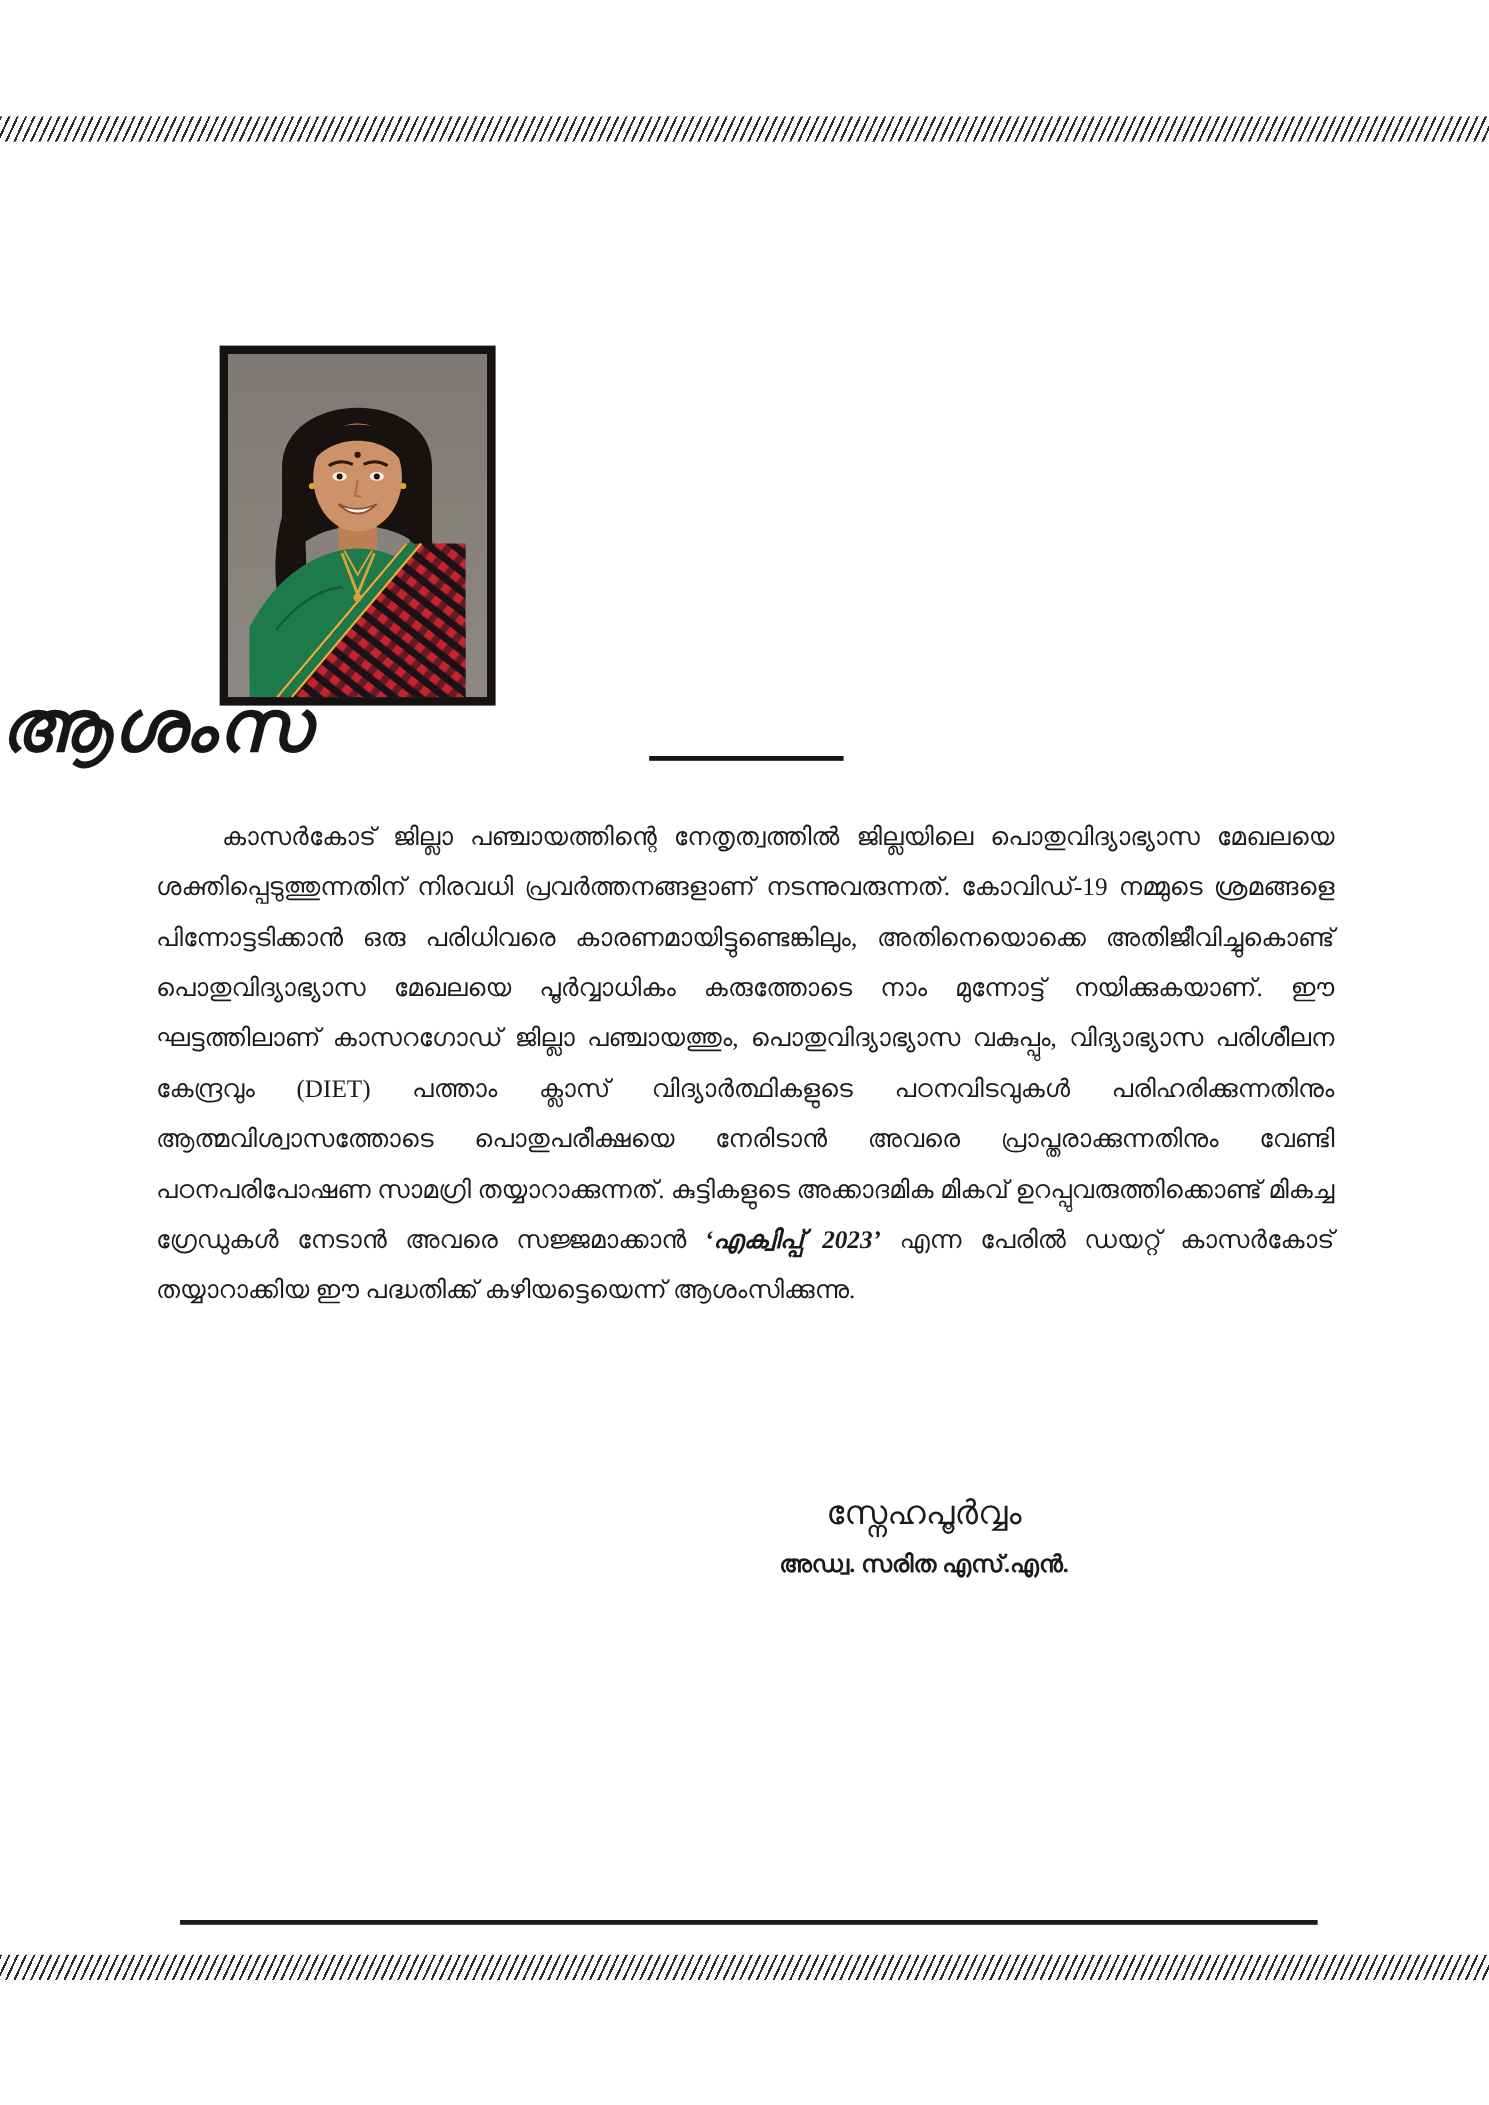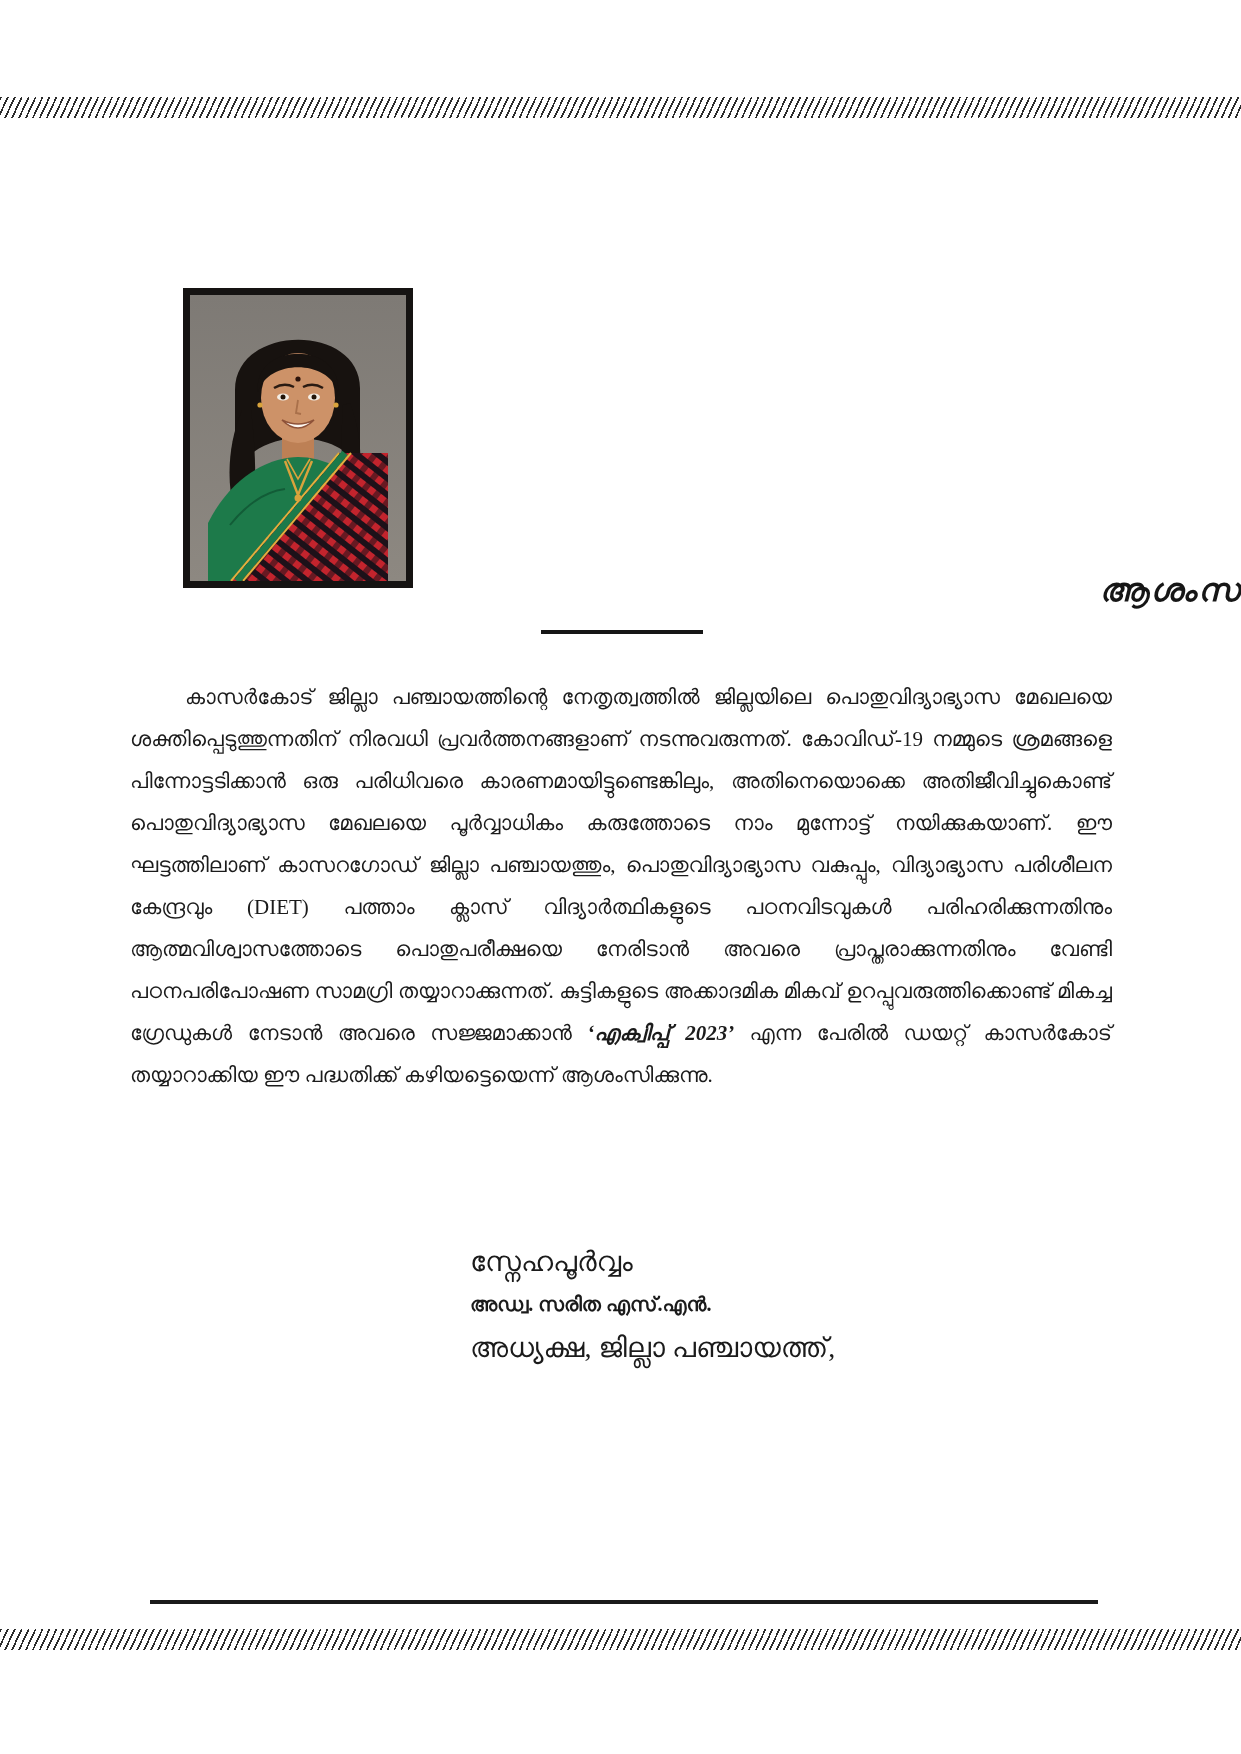--- a/index.html
+++ b/index.html
@@ -38,22 +38,22 @@
     box-sizing: border-box;
     padding: 7px;
   }
   .photo-frame svg { display: block; }
 
   .doc-title {
     position: absolute;
     left: 0;
     top: 572px;
     width: 1241px;
-    text-align: right;
-    font-size: 32px;
+    text-align: left;
+    font-size: 60px;
     font-weight: bold;
     font-style: italic;
     letter-spacing: 2px;
     color: #161616;
   }
   .title-underline {
     position: absolute;
     left: 541px;
     top: 630px;
     width: 162px;
@@ -75,20 +75,21 @@
   .body-text .hl {
     font-weight: bold;
     font-style: italic;
   }
 
   .signature {
     position: absolute;
     left: 470px;
     top: 1240px;
     width: 600px;
+    text-align: center;
     font-size: 28px;
     line-height: 43px;
     color: #1b1b1b;
   }
   .signature .sig-name {
     font-weight: bold;
     font-size: 20px;
   }
 
   .footer-rule {
@@ -164,19 +165,18 @@
   </div>
 
   <div class="doc-title">ആശംസ</div>
   <div class="title-underline"></div>
 
   <div class="body-text"><span>കാസർകോട് ജില്ലാ പഞ്ചായത്തിന്റെ നേതൃത്വത്തിൽ ജില്ലയിലെ പൊതുവിദ്യാഭ്യാസ മേഖലയെ ശക്തിപ്പെടുത്തുന്നതിന് നിരവധി പ്രവർത്തനങ്ങളാണ് നടന്നുവരുന്നത്. കോവിഡ്-19 നമ്മുടെ ശ്രമങ്ങളെ പിന്നോട്ടടിക്കാൻ ഒരു പരിധിവരെ കാരണമായിട്ടുണ്ടെങ്കിലും, അതിനെയൊക്കെ അതിജീവിച്ചുകൊണ്ട് പൊതുവിദ്യാഭ്യാസ മേഖലയെ പൂർവ്വാധികം കരുത്തോടെ നാം മുന്നോട്ട് നയിക്കുകയാണ്. ഈ ഘട്ടത്തിലാണ് കാസറഗോഡ് ജില്ലാ പഞ്ചായത്തും, പൊതുവിദ്യാഭ്യാസ വകുപ്പും, വിദ്യാഭ്യാസ പരിശീലന കേന്ദ്രവും (DIET) പത്താം ക്ലാസ് വിദ്യാർത്ഥികളുടെ പഠനവിടവുകൾ പരിഹരിക്കുന്നതിനും ആത്മവിശ്വാസത്തോടെ പൊതുപരീക്ഷയെ നേരിടാൻ അവരെ പ്രാപ്തരാക്കുന്നതിനും വേണ്ടി പഠനപരിപോഷണ സാമഗ്രി തയ്യാറാക്കുന്നത്. കുട്ടികളുടെ അക്കാദമിക മികവ് ഉറപ്പുവരുത്തിക്കൊണ്ട് മികച്ച ഗ്രേഡുകൾ നേടാൻ അവരെ സജ്ജമാക്കാൻ </span><span class="hl">‘എക്വിപ്പ് 2023’</span><span> എന്ന പേരിൽ ഡയറ്റ് കാസർകോട് തയ്യാറാക്കിയ ഈ പദ്ധതിക്ക് കഴിയട്ടെയെന്ന് ആശംസിക്കുന്നു.</span></div>
 
   <div class="signature">
     <div>സ്നേഹപൂർവ്വം</div>
     <div class="sig-name">അഡ്വ. സരിത എസ്.എൻ.</div>
-    <div>അധ്യക്ഷ, ജില്ലാ പഞ്ചായത്ത്,</div>
   </div>
 
   <div class="footer-rule"></div>
   <div class="hatch hatch-bottom"></div>
 
 </div>
 
 </body></html>

